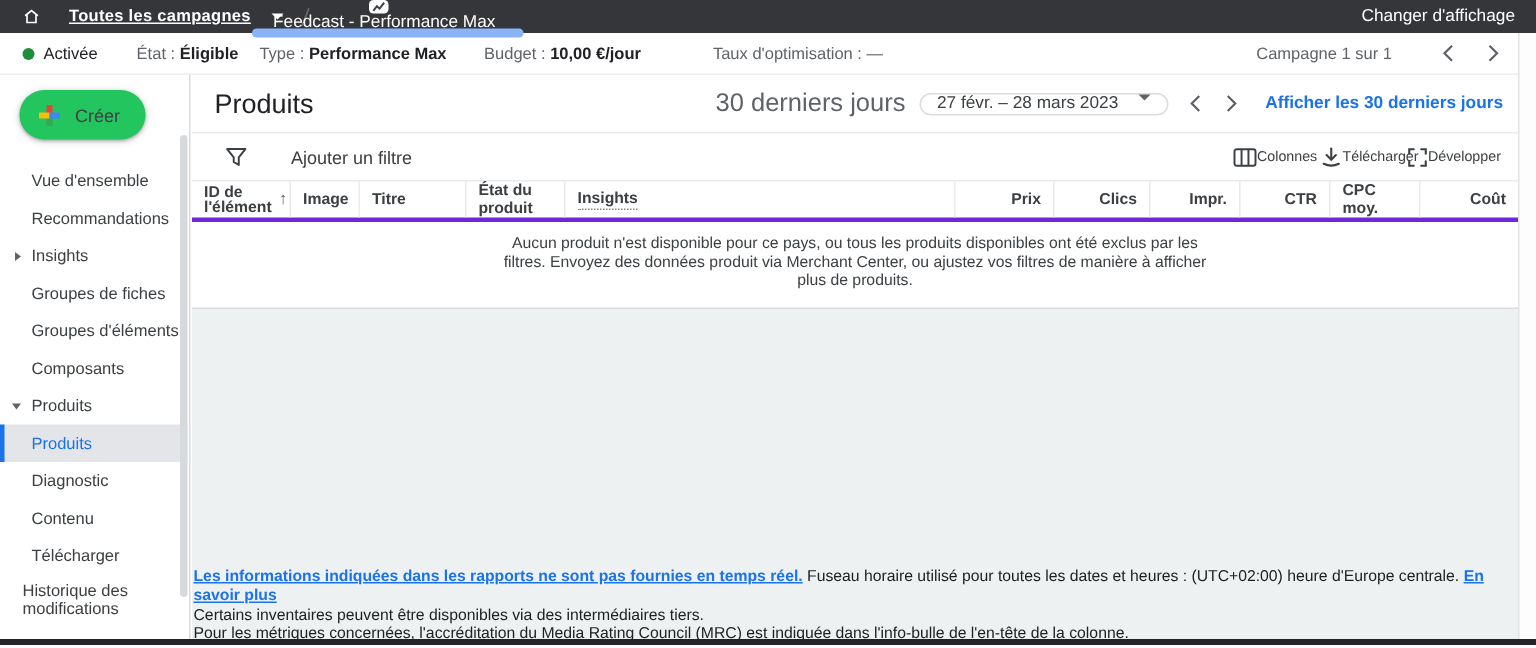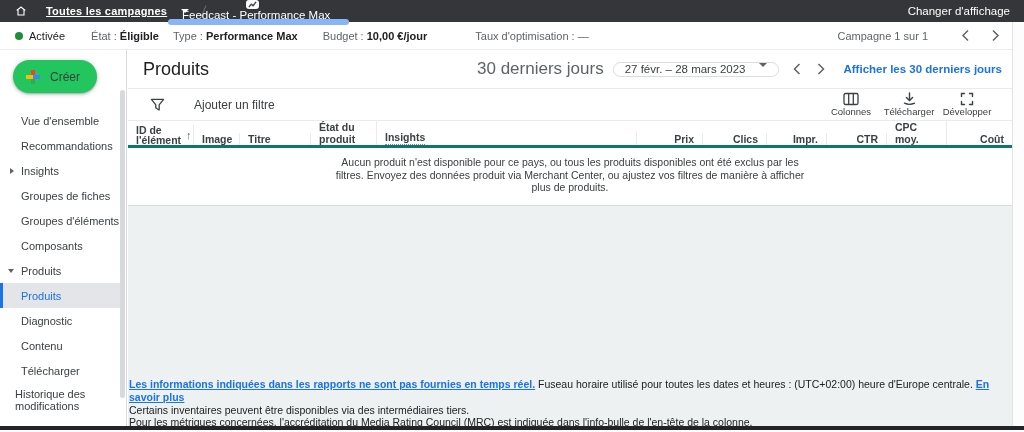--- a/index.html
+++ b/index.html
@@ -70,25 +70,25 @@
   .caret-down-g { width:0; height:0; border-left:4px solid transparent; border-right:4px solid transparent;
     border-top:4px solid #5f6368; margin-left:14px; }
   .dr-chev { width:24px; height:20px; display:flex; align-items:center; justify-content:center; cursor:pointer; }
   .dr-chev.first { margin-left:6px; }
   .show-link { font-size:11.5px; color:#1a73e8; font-weight:700; margin-left:10px; cursor:pointer; white-space:nowrap; }
 
   .card-toolbar { height:32px; border-bottom:1px solid #e8eaed; display:flex; align-items:center; }
   .funnel-wrap { margin-left:22px; display:flex; align-items:center; cursor:pointer; }
   .filter-label { margin-left:29px; font-size:12px; color:#3c4043; cursor:pointer; }
   .tool-group { margin-left:auto; display:flex; padding-right:16px; }
-  .tool { width:58px; display:flex; flex-direction:column; align-items:center; cursor:pointer; }
+  .tool { width:58px; display:flex; flex-direction:row; align-items:center; cursor:pointer; }
   .tool-label { font-size:9.5px; color:#3c4043; margin-top:0px; }
 
   .table-head { height:27px; display:flex; font-size:10.5px; font-weight:700; color:#3c4043;
-    border-bottom:3px solid #0f766e;align-items:flex-end; }
+    border-bottom:3px solid #6d28d9; }
   .th { display:flex; align-items:center; padding:0 8px; border-right:1px solid #e8eaed; }
   .th.num { justify-content:flex-end; }
   .th-id-text { width:44px; line-height:10px; }
   .sort-arrow { color:#5f6368; font-weight:400; font-size:11px; margin-left:6px; cursor:pointer; }
   .th-insights-text { border-bottom:1px dotted #80868b; padding-bottom:1px; cursor:help; }
   .w-id{width:66px;} .w-img{width:46px;} .w-titre{width:71px;} .w-etat{width:66px;}
   .w-ins{flex:1;} .w-prix{width:66px;} .w-clics{width:64px;} .w-impr{width:60px;}
   .w-ctr{width:60px;} .w-cpc{width:60px;} .w-cout{width:65px; border-right:none;}
 
   .empty-row { height:53px; display:flex; justify-content:center; }

